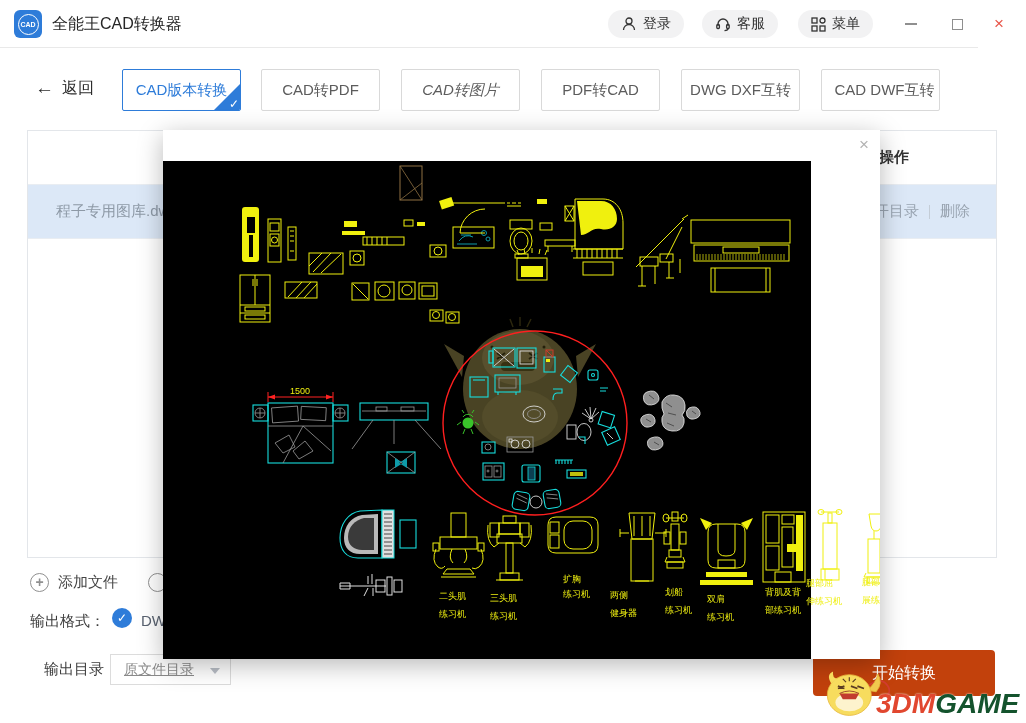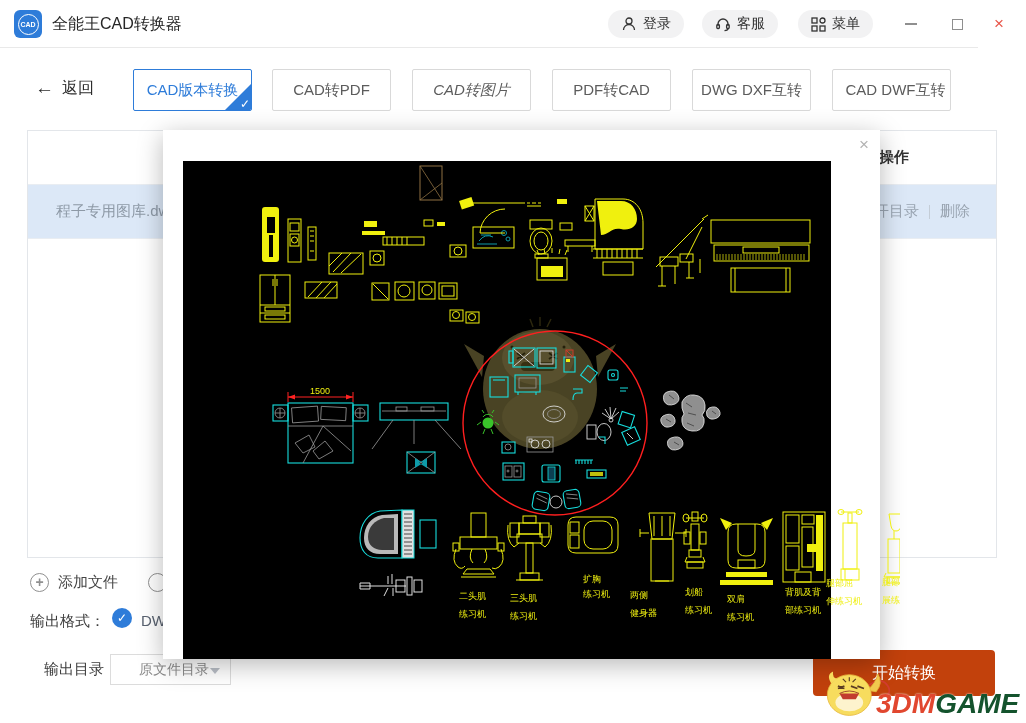--- a/index.html
+++ b/index.html
@@ -15,21 +15,21 @@
   .pill svg { display:block; }
   .p-login { left:608px; } .p-service { left:702px; } .p-menu { left:798px; }
   .win-btn { position:absolute; top:14px; width:22px; height:20px; display:flex; align-items:center; justify-content:center; }
   .wb-min { left:900px; } .wb-max { left:946px; } .wb-close { left:988px; color:#e8564a; font-size:17px; }
   .wb-min b { width:12px; height:0; border-top:2px solid #8f8f8f; }
   .wb-max b { width:11px; height:11px; border:1.5px solid #8f8f8f; }
 
   
   .back { position:absolute; left:35px; top:77px; display:flex; align-items:center; gap:8px; font-size:16px; color:#2b2b2b; }
   .back .arr { font-size:19px; }
-  .tab { position:absolute; top:69px; width:119px; height:42px; background:#fff; border:1px solid #d9d9d9; border-radius:2px; font-size:15px; color:#5c5c5c; display:flex; align-items:center; justify-content:center;margin-left:11px; }
+  .tab { position:absolute; top:69px; width:119px; height:42px; background:#fff; border:1px solid #d9d9d9; border-radius:2px; font-size:15px; color:#5c5c5c; display:flex; align-items:center; justify-content:center; }
   .t0{left:122px;} .t1{left:261px;} .t2{left:401px;font-style:italic;} .t3{left:541px;} .t4{left:681px;} .t5{left:821px;padding-left:8px;}
   .tab.active { border-color:#2e7cd9; color:#2e7cd9; overflow:hidden; position:absolute; }
   .tab.active::after { content:""; position:absolute; right:0; bottom:0; width:0; height:0; border-left:26px solid transparent; border-bottom:26px solid #2e7cd9; }
   .tab.active .chk { position:absolute; right:1px; bottom:-1px; color:#fff; font-size:12px; z-index:2; }
 
   
   .panel { position:absolute; left:27px; top:130px; width:970px; height:428px; border:1px solid #e3e6ea; background:#fff; }
   .ph { position:relative; height:54px; border-bottom:1px solid #e9edf2; }
   .op-header { position:absolute; left:838px; top:17px; width:56px; text-align:center; font-size:15px; font-weight:bold; color:#333; }
   .file-row { position:relative; height:54px; background:#dce8f7; border-bottom:1px solid #e9edf2; }
@@ -40,28 +40,28 @@
   
   .circ-ico { width:19px; height:19px; border:1.3px solid #909090; border-radius:50%; color:#909090; font-size:14px; line-height:16px; text-align:center; font-weight:bold; display:inline-block; }
   .add-file { position:absolute; left:30px; top:573px; display:flex; align-items:center; gap:9px; font-size:15px; color:#444; }
   .add-file2 { position:absolute; left:148px; top:573px; }
   .row-label { position:absolute; font-size:15px; color:#3d3d3d; }
   .fmt-label { left:30px; top:612px; }
   .fmt-check { position:absolute; left:112px; top:608px; width:20px; height:20px; border-radius:50%; background:#2e7cd9; color:#fff; font-size:12px; display:flex; align-items:center; justify-content:center; }
   .fmt-value { position:absolute; left:141px; top:612px; font-size:15px; color:#596270; }
   .dir-label { left:44px; top:660px; }
   .dropdown { position:absolute; left:110px; top:654px; width:121px; height:31px; border:1px solid #dcdcdc; background:#fff; display:flex; align-items:center; }
-  .dropdown .val { margin-left:28px; font-size:14px; color:#8a8a8a; }
+  .dropdown .val { margin-left:13px; font-size:14px; color:#8a8a8a;text-decoration:underline; }
   .dropdown .caret { position:absolute; right:10px; top:13px; width:0; height:0; border-left:5px solid transparent; border-right:5px solid transparent; border-top:6px solid #b9bec6; }
   .start-btn { position:absolute; left:813px; top:650px; width:182px; height:46px; background:#c2410c; border-radius:4px; color:#fff; font-size:16px; display:flex; align-items:center; justify-content:center; z-index:5; }
 
   
   .modal { position:absolute; left:163px; top:130px; width:717px; height:529px; background:#fff; box-shadow:0 6px 24px rgba(0,0,0,.28); z-index:10; }
   .modal-close { position:absolute; right:11px; top:5px; color:#b3b3b3; font-size:17px; line-height:20px; }
-  .canvas { position:absolute; left:0; top:31px; width:648px; height:498px; background:#000;margin-left:20px; }
+  .canvas { position:absolute; left:0; top:31px; width:648px; height:498px; background:#000; }
   .canvas svg { display:block; }
 
   
   .watermark { position:absolute; left:820px; top:662px; z-index:50; display:flex; align-items:flex-end; }
   .brand { font-style:italic; font-weight:900; font-size:28px; letter-spacing:0; line-height:1; margin-left:-14px; margin-bottom:2px; text-shadow:0 0 2px #fff; }
   .b3dm { color:#e1472f; } .bgame { color:#14532d; }
 
   
   .y { stroke:#f0f00e; fill:none; stroke-width:1; }
   .yf { fill:#f0f00e; stroke:none; }

